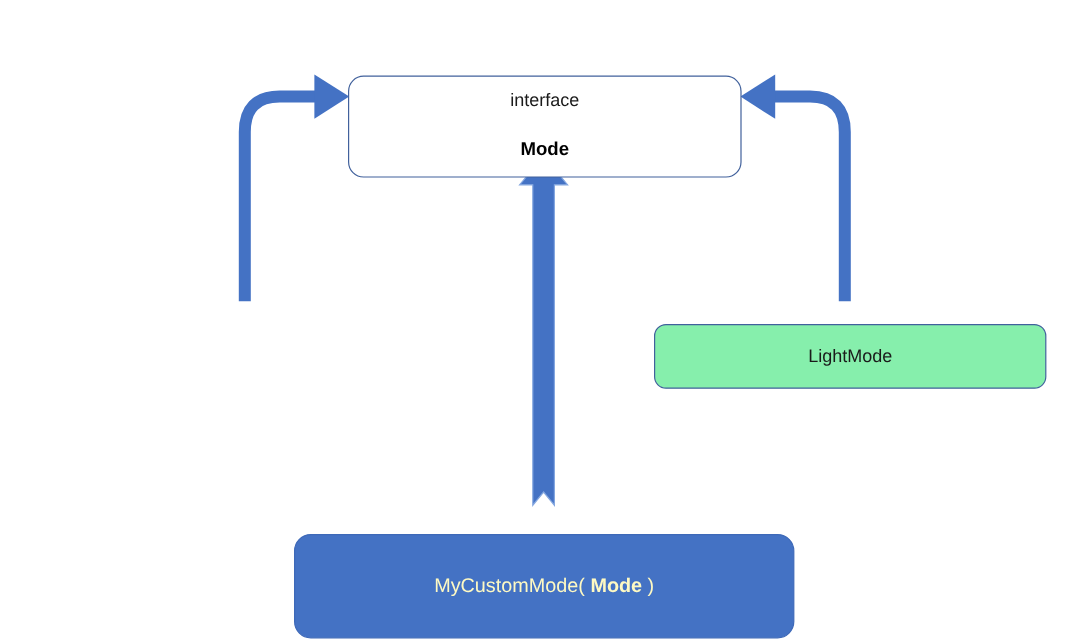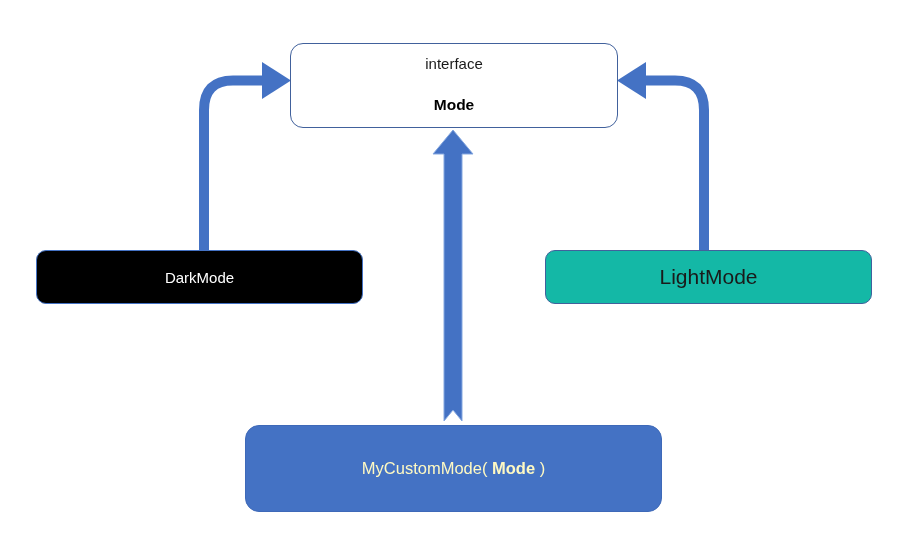--- a/index.html
+++ b/index.html
@@ -21,20 +21,21 @@
     width: 909px;
     height: 533px;
   }
   .node {
     position: absolute;
     box-sizing: border-box;
     display: flex;
     align-items: center;
     justify-content: center;
     text-align: center;
+    margin-top: 20px;
   }
   .interface-box {
     left: 290px; top: 43px;
     width: 328px; height: 85px;
     background: #ffffff;
     border: 1.4px solid #41619C;
     border-radius: 13px;
     flex-direction: column;
     justify-content: space-between;
     padding: 11px 0 13px 0;
@@ -51,25 +52,25 @@
     width: 327px; height: 54px;
     background: #000000;
     border: 1.6px solid #4472C4;
     border-radius: 10px;
     color: #ffffff;
     font-size: 15px;
   }
   .light-box {
     left: 545px; top: 250px;
     width: 327px; height: 54px;
-    background: #14b8a6;
+    background: #86efac;
     border: 1.4px solid #41619C;
     border-radius: 10px;
     color: #1a1a1a;
-    font-size: 21px;
+    font-size: 15px;
   }
   .custom-box {
     left: 245px; top: 425px;
     width: 417px; height: 87px;
     background: #4472C4;
     border: 1px solid #3E69B8;
     border-radius: 14px;
     color: #fef9c3;
     font-size: 16.5px;
   }
@@ -98,23 +99,20 @@
     <g>
       <polygon points="453,130 473,154 462,154 462,421 453,410 444,421 444,154 433,154" stroke="#84A7E0" stroke-width="1" fill="#4472C4"></polygon>
     </g>
   </svg>
 
   <div class="node interface-box">
     <div class="iface-stereotype">interface</div>
     <div class="iface-name">Mode</div>
   </div>
 
-  <div class="node dark-box">
-    <span>DarkMode</span>
-  </div>
 
   <div class="node light-box">
     <span>LightMode</span>
   </div>
 
   <div class="node custom-box">
     <span class="nowrap"><span>MyCustomMode( </span><span class="param">Mode</span><span> )</span></span>
   </div>
 
 </div>

